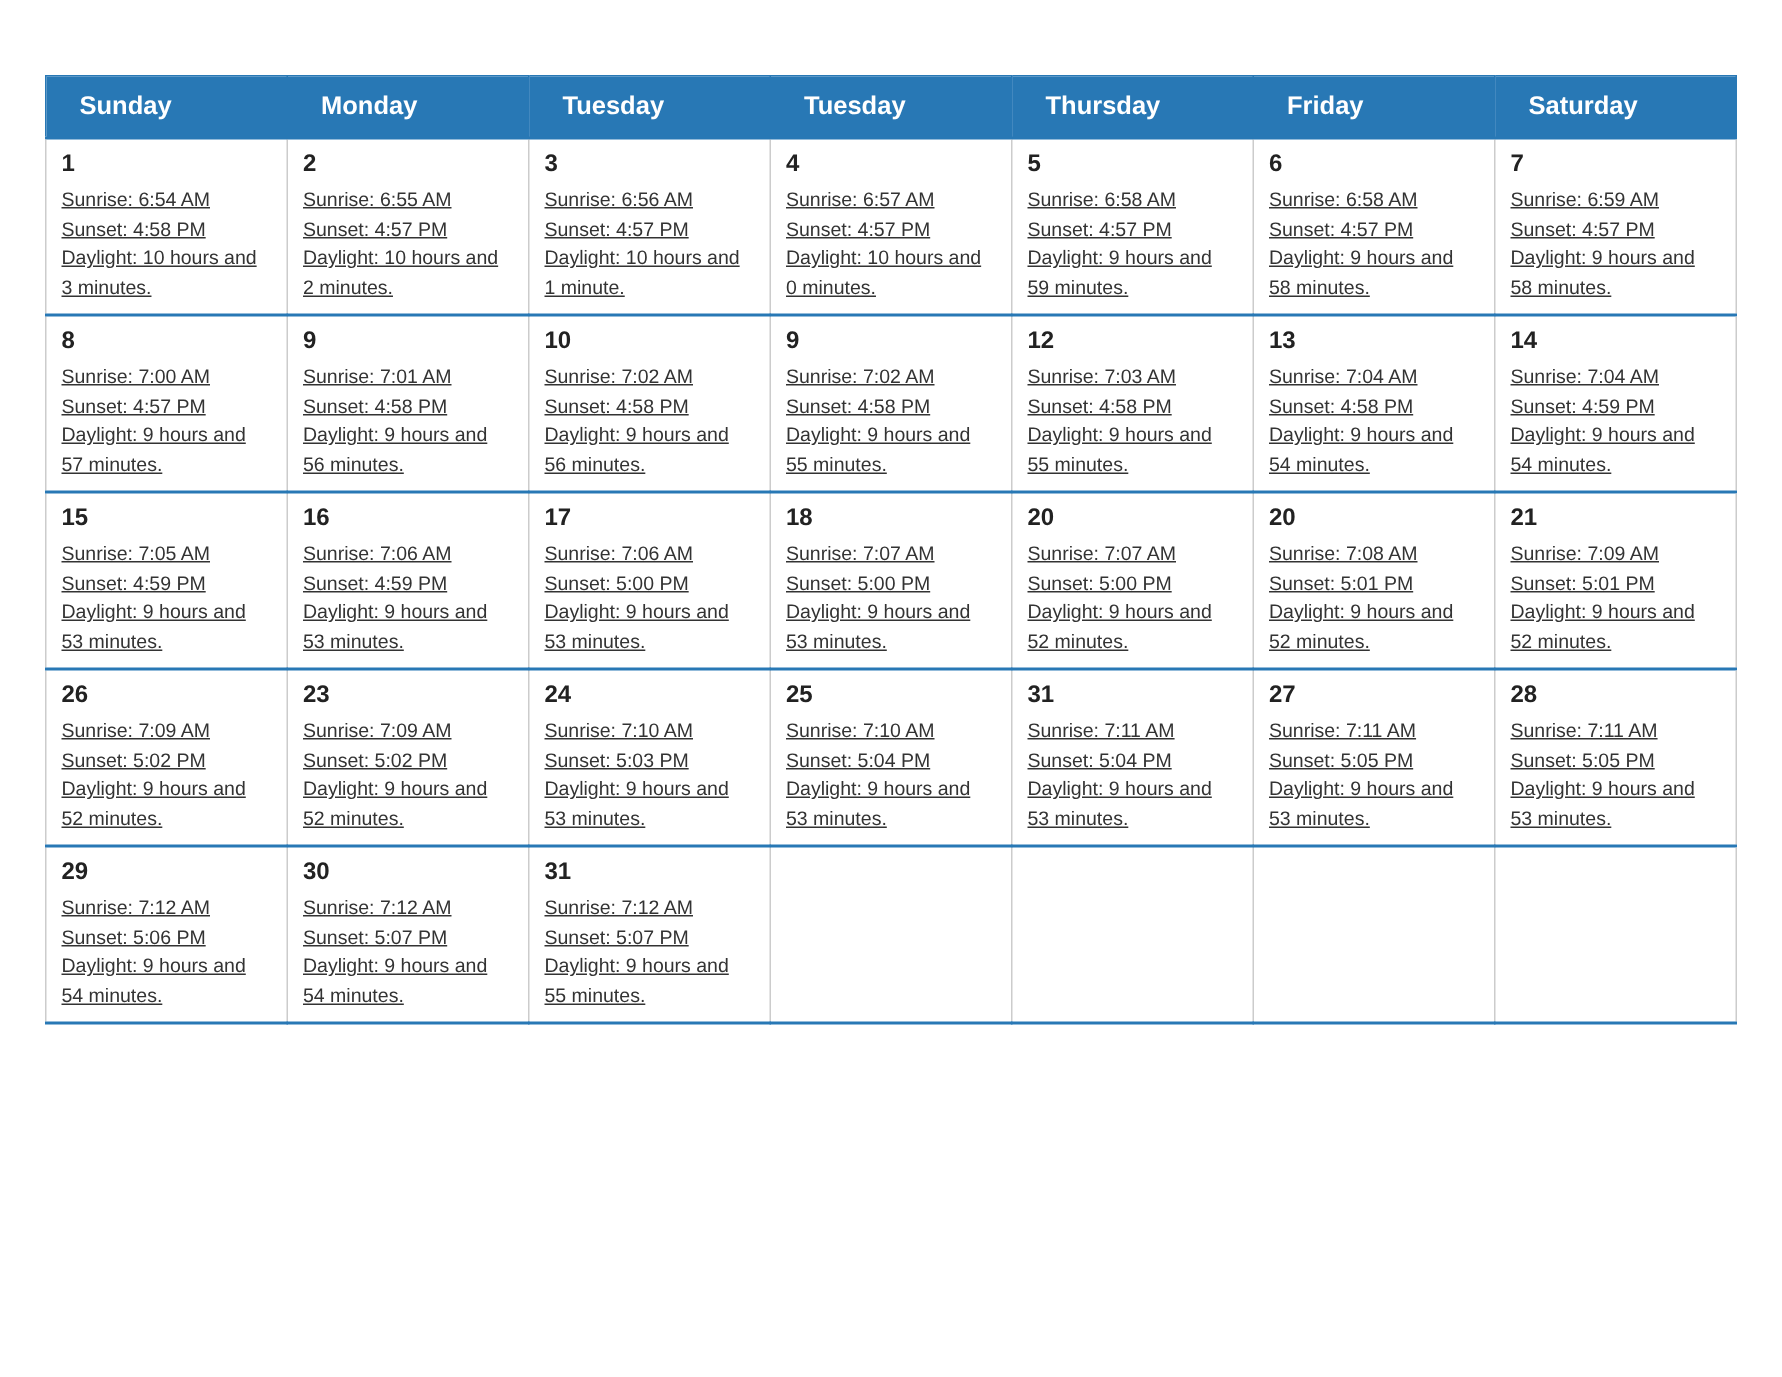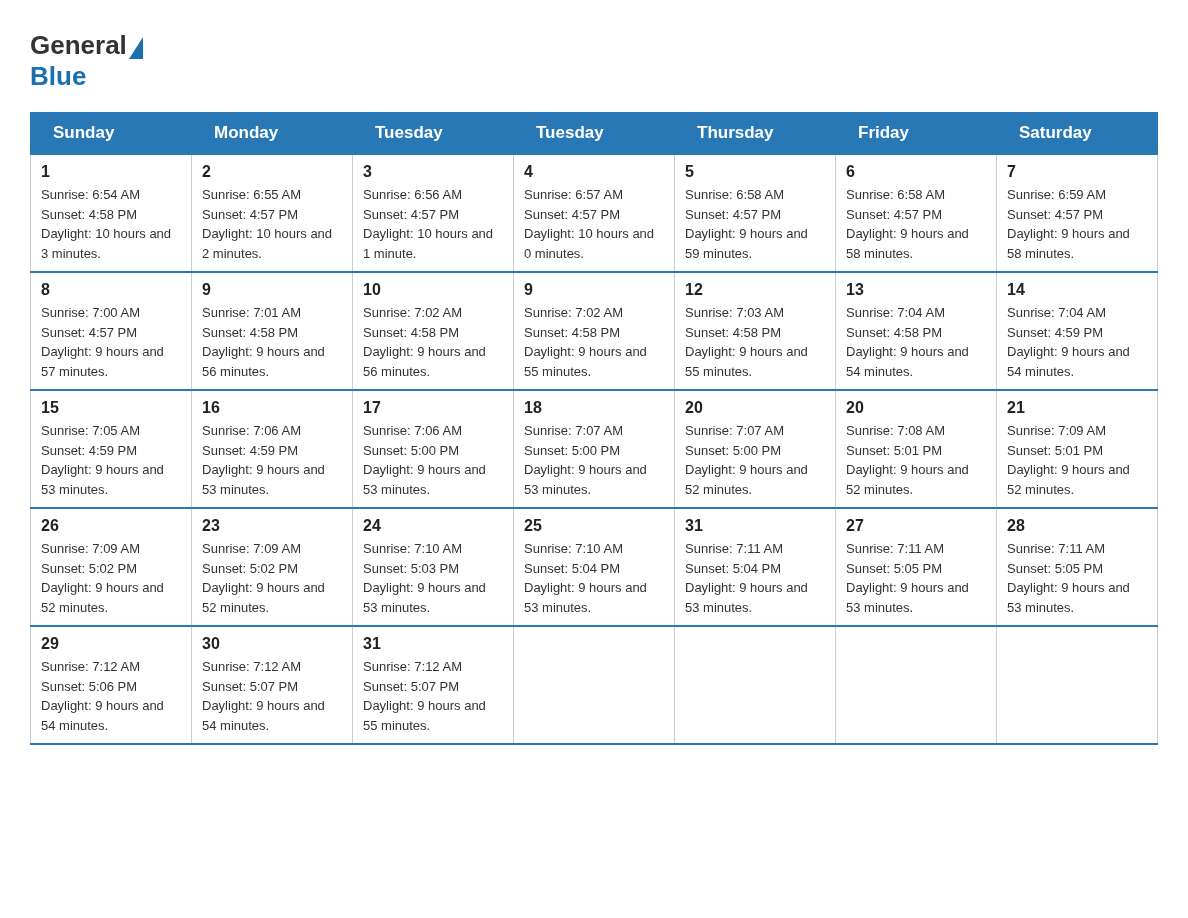--- a/index.html
+++ b/index.html
@@ -90,38 +90,30 @@
     .day-number {
       font-size: 16px;
       font-weight: bold;
       color: #222;
       margin-bottom: 4px;
     }
     .day-info {
       font-size: 13px;
       color: #333;
       line-height: 1.5;
+      text-decoration: underline;
     }
     .empty-cell {
       background: #fff;
     }
   </style>
 </head>
 <body>
 
 <div class="header">
-  <div class="logo">
-    <div class="logo-inner">
-      <div class="logo-row1">
-        <span class="logo-text-general">General</span>
-        <div class="logo-triangle"></div>
-      </div>
-      <span class="logo-text-blue">Blue</span>
-    </div>
-  </div>
   <div class="title-section">
   </div>
 </div>
 
 <table class="calendar">
   <thead>
     <tr>
     <th>Sunday</th>
         <th>Monday</th>
         <th>Tuesday</th>

